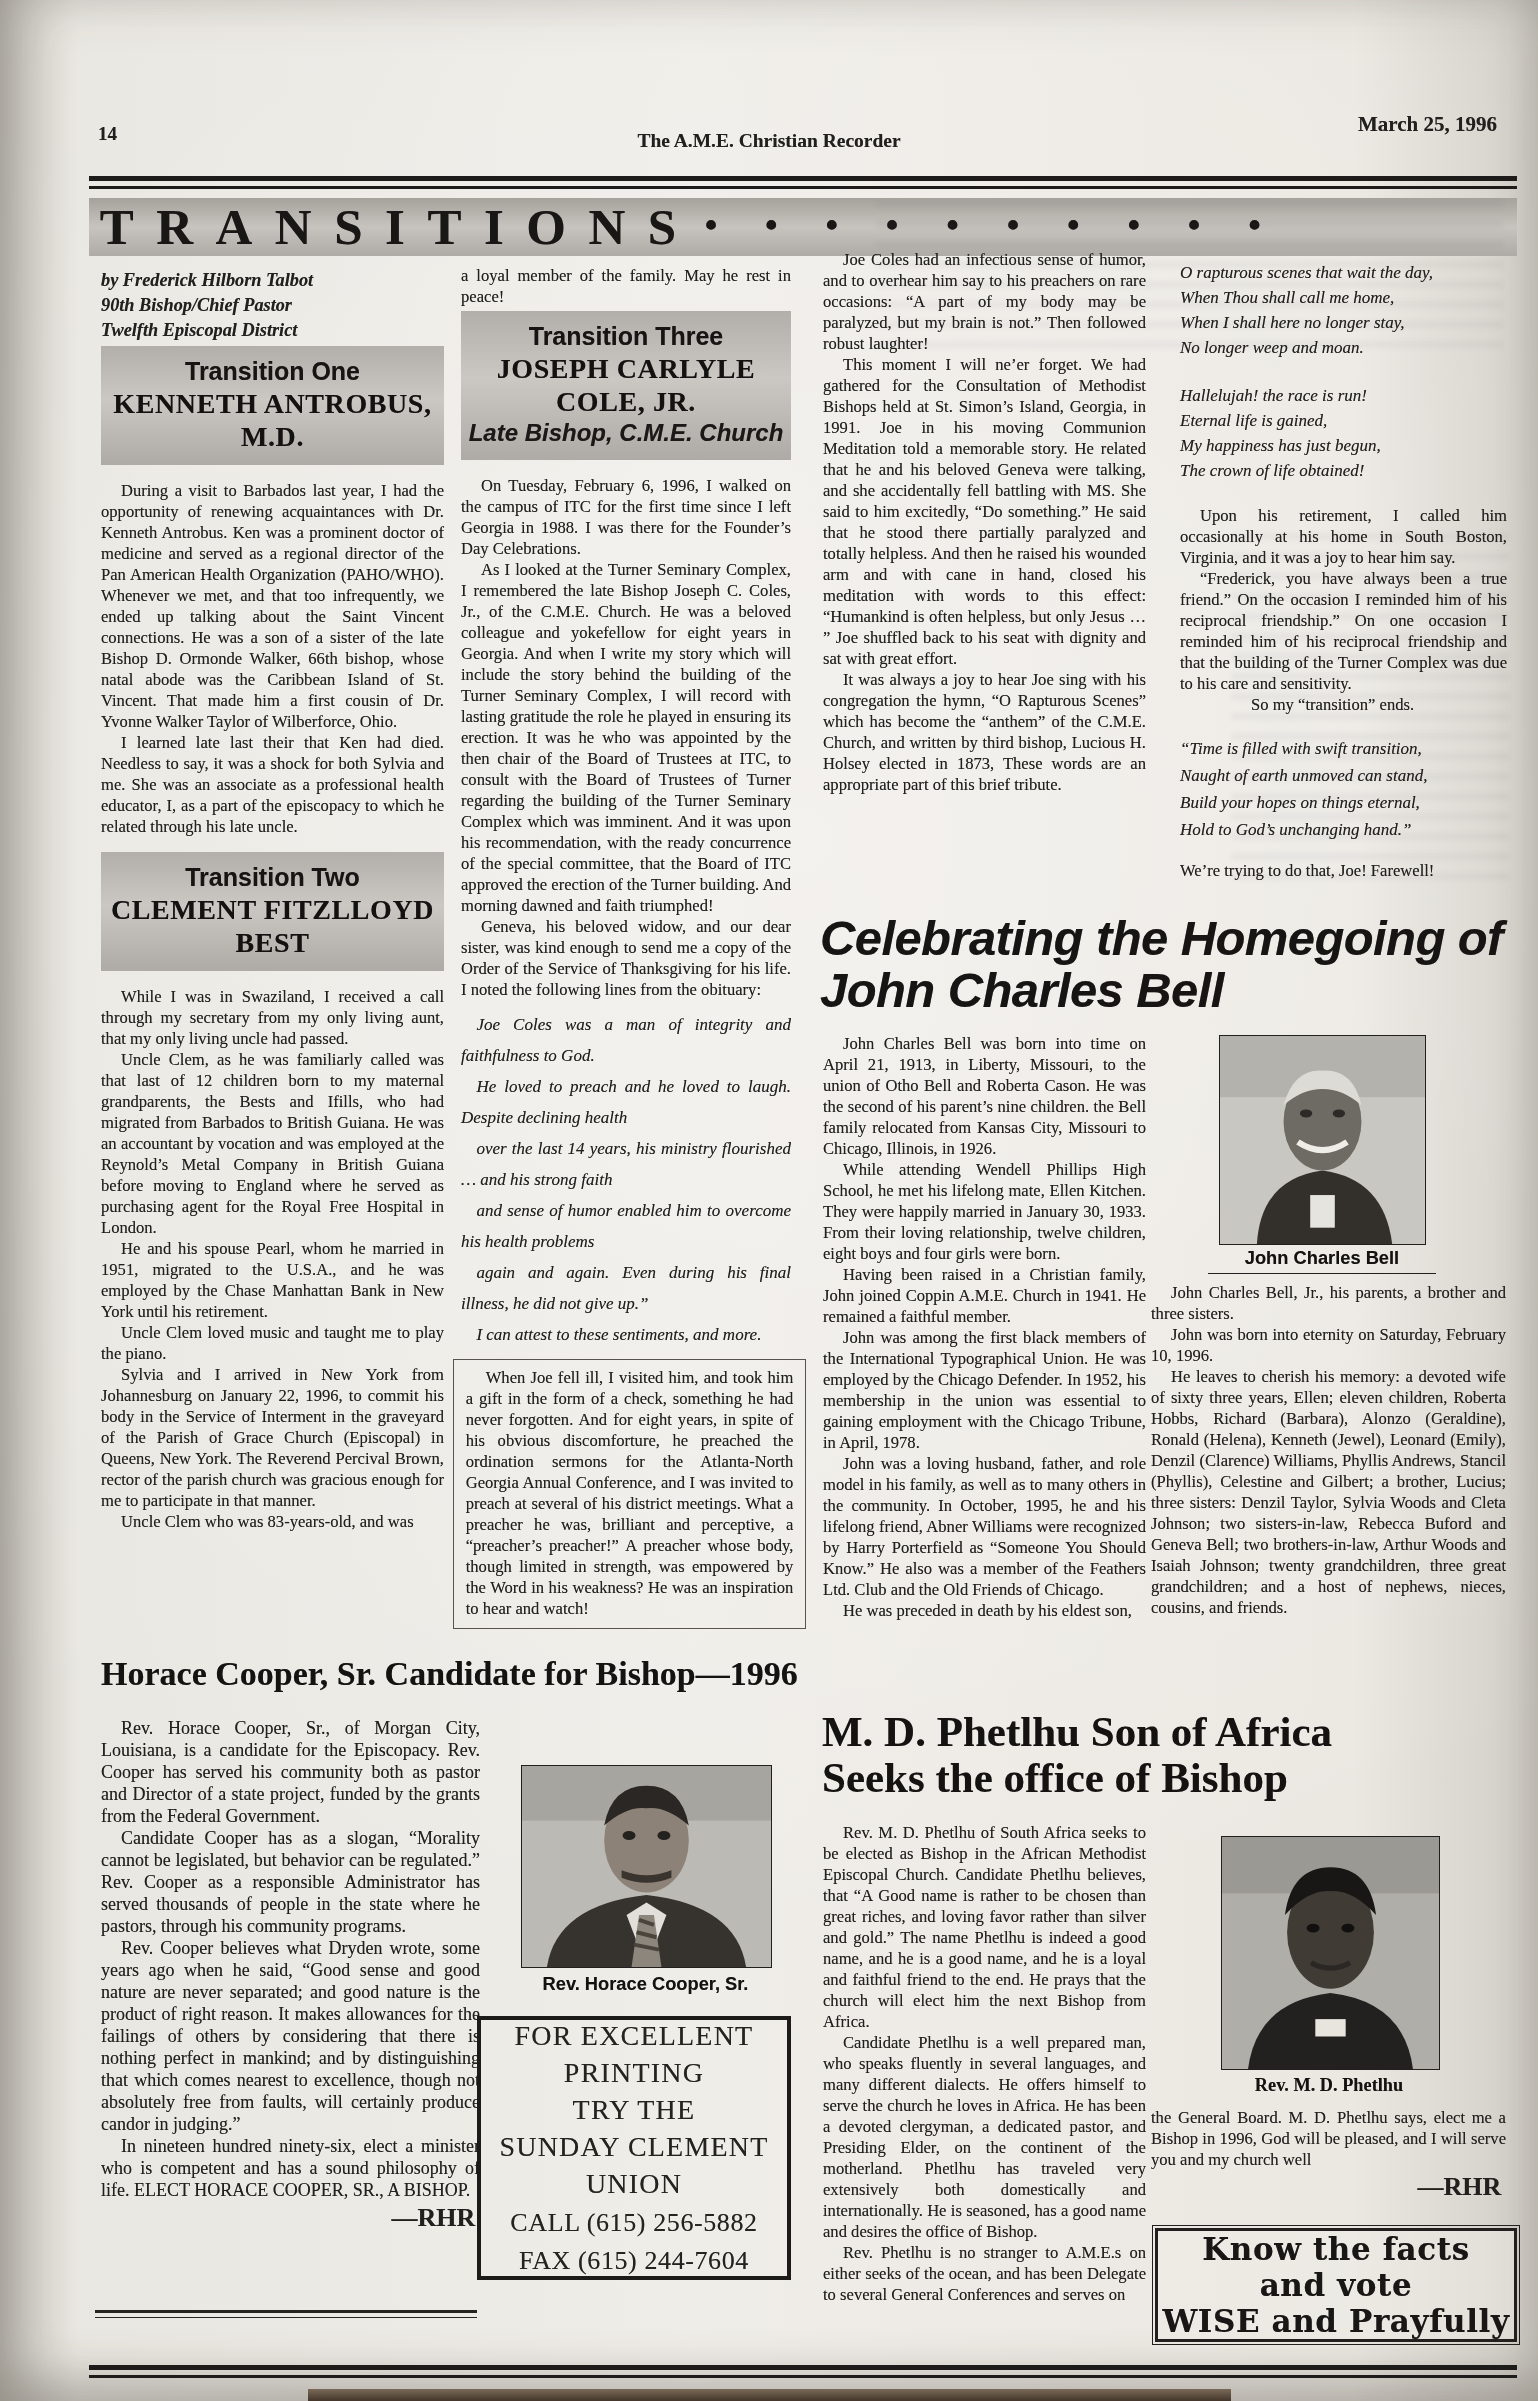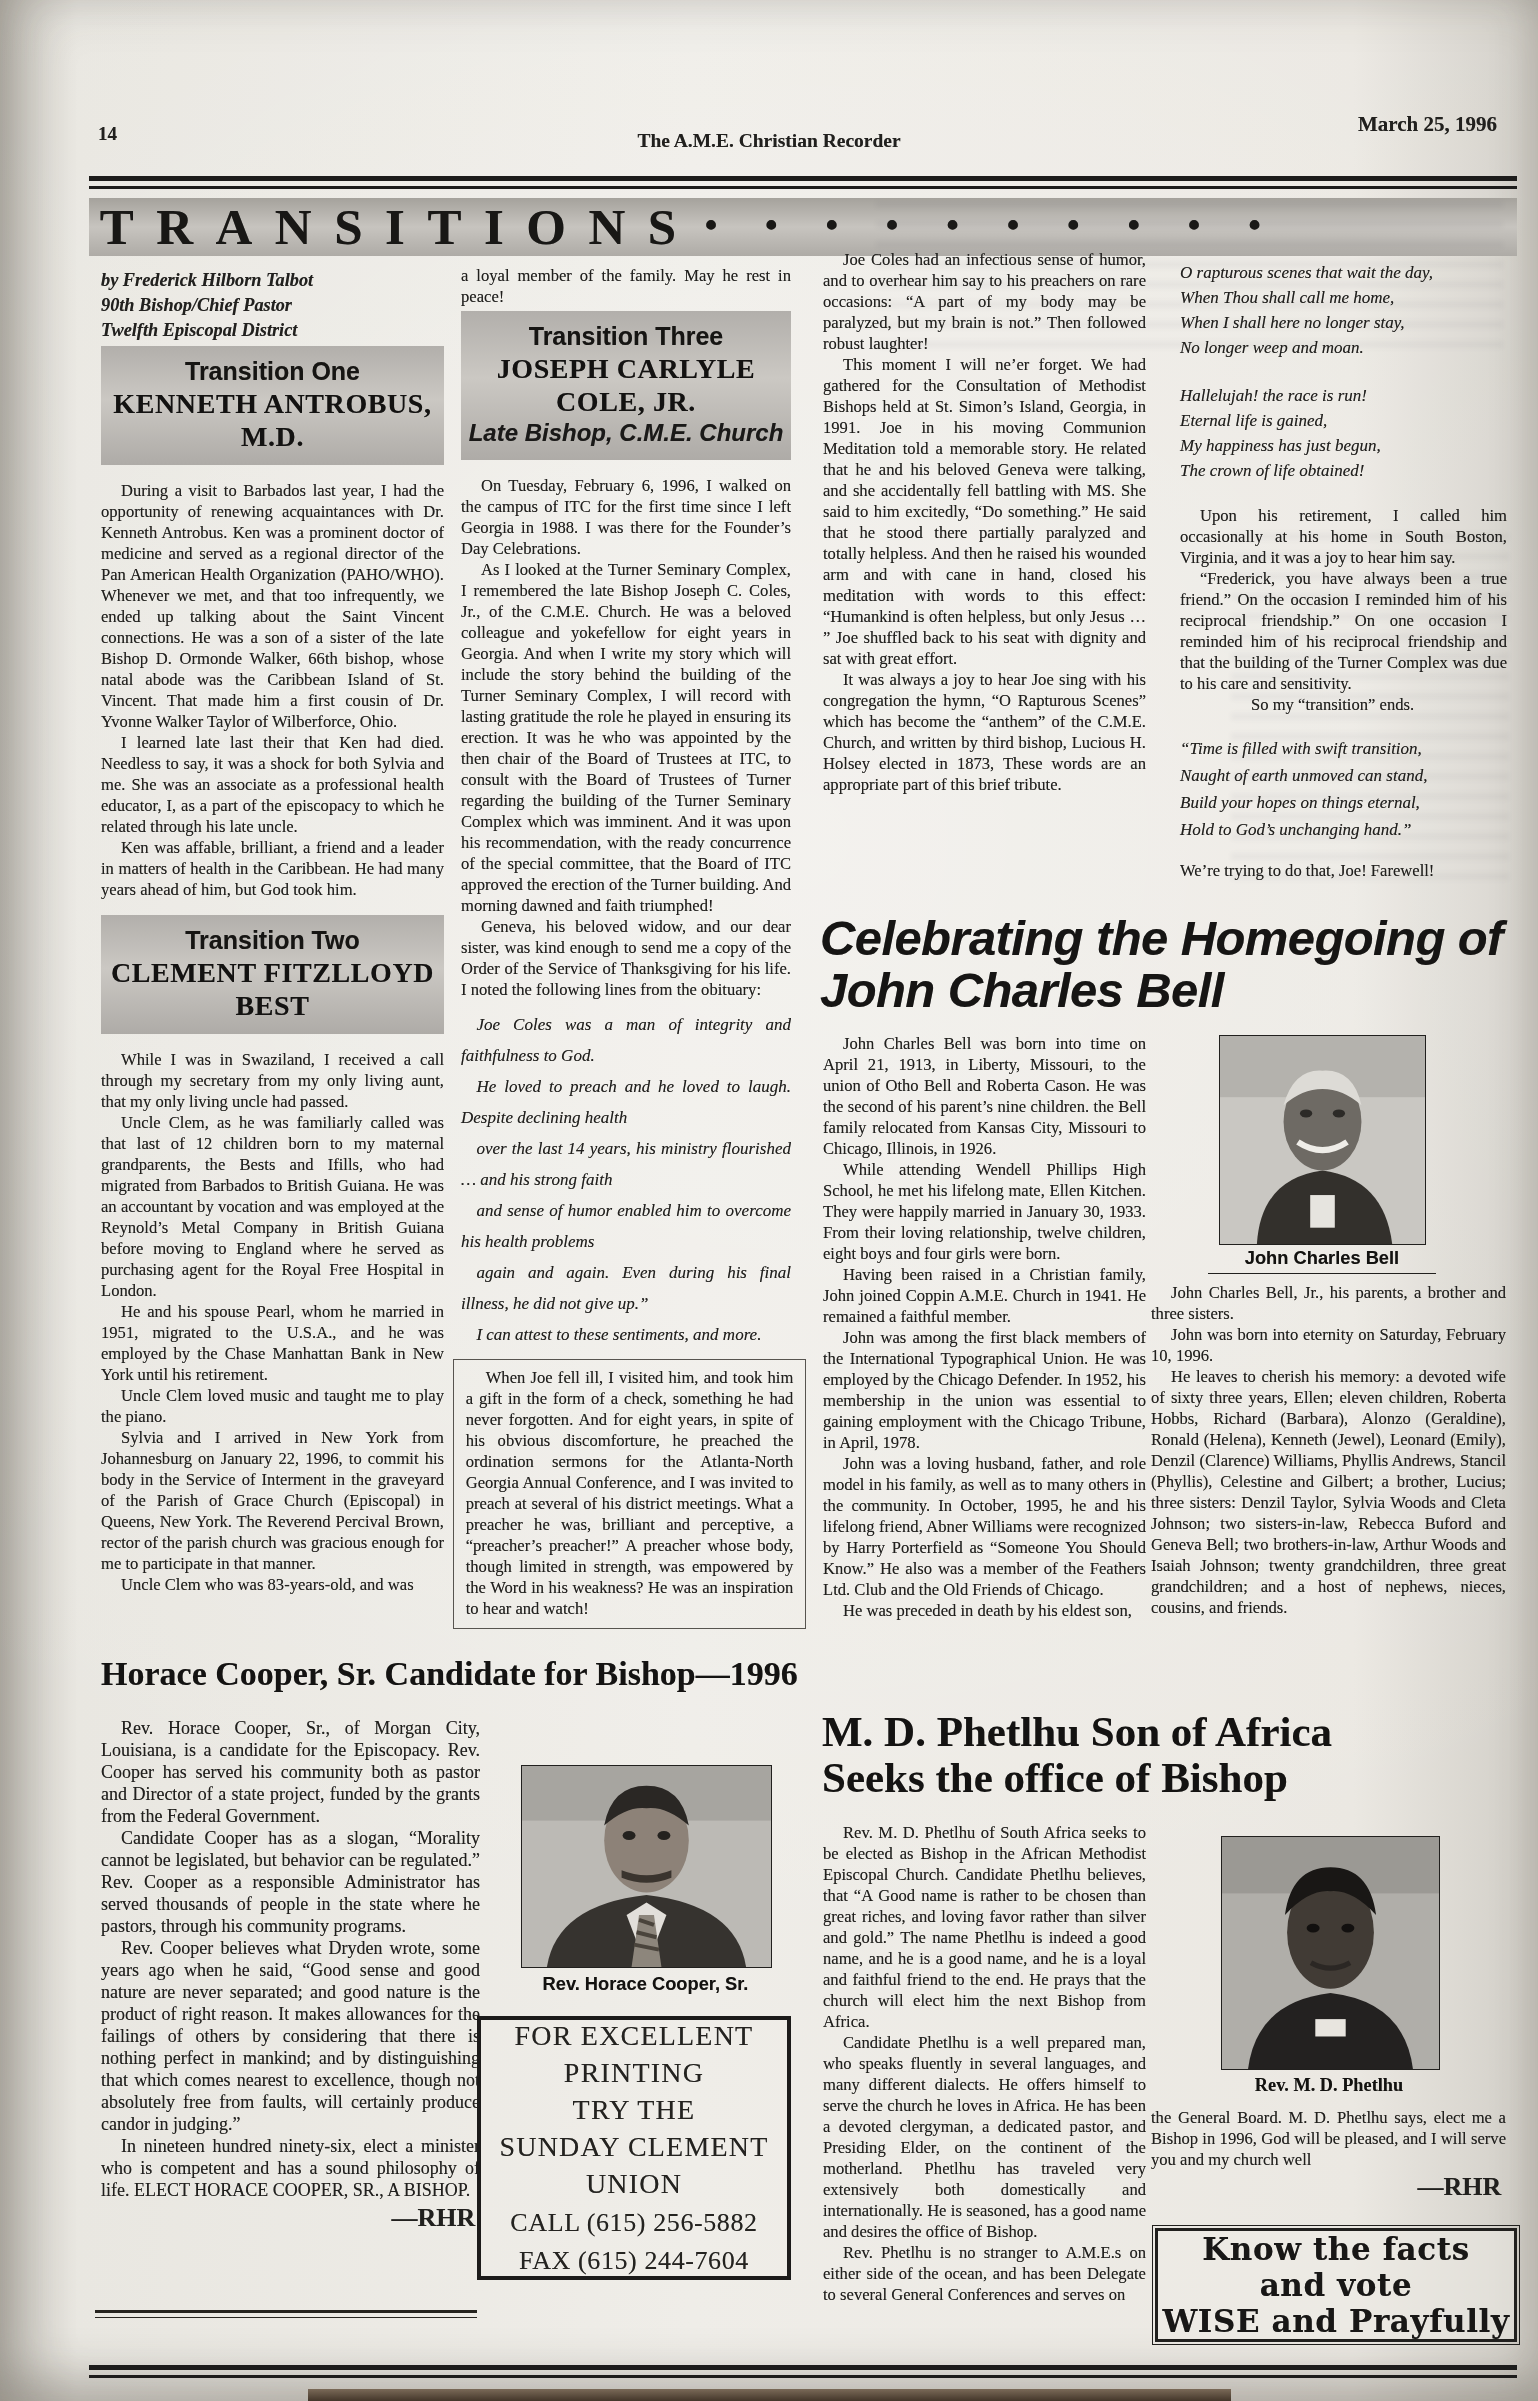--- a/index.html
+++ b/index.html
@@ -92,21 +92,20 @@
   <div class="ghost" style="left:1231px;top:533px;width:278px;height:355px;"></div>
 
   <div class="abs col" style="left:101px;top:346px;width:343px;">
     <div class="kbox">
       <div class="kicker">Transition One</div>
       <div class="kname">KENNETH ANTROBUS, M.D.</div>
     </div>
     <div>
         <p class="para">During a visit to Barbados last year, I had the opportunity of renewing acquaintances with Dr. Kenneth Antrobus. Ken was a prominent doctor of medicine and served as a regional director of the Pan American Health Organization (PAHO/WHO). Whenever we met, and that too infrequently, we ended up talking about the Saint Vincent connections. He was a son of a sister of the late Bishop D. Ormonde Walker, 66th bishop, whose natal abode was the Caribbean Island of St. Vincent. That made him a first cousin of Dr. Yvonne Walker Taylor of Wilberforce, Ohio.</p>
         <p class="para">I learned late last their that Ken had died. Needless to say, it was a shock for both Sylvia and me. She was an associate as a professional health educator, I, as a part of the episcopacy to which he related through his late uncle.</p>
-        <p class="para">Ken was affable, brilliant, a friend and a leader in matters of health in the Caribbean. He had many years ahead of him, but God took him.</p>
       </div>
     <div class="kbox" style="margin-top:15.4px;">
       <div class="kicker">Transition Two</div>
       <div class="kname">CLEMENT FITZLLOYD BEST</div>
     </div>
     <div>
         <p class="para">While I was in Swaziland, I received a call through my secretary from my only living aunt, that my only living uncle had passed.</p>
         <p class="para">Uncle Clem, as he was familiarly called was that last of 12 children born to my maternal grandparents, the Bests and Ifills, who had migrated from Barbados to British Guiana. He was an accountant by vocation and was employed at the Reynold’s Metal Company in British Guiana before moving to England where he served as purchasing agent for the Royal Free Hospital in London.</p>
         <p class="para">He and his spouse Pearl, whom he married in 1951, migrated to the U.S.A., and he was employed by the Chase Manhattan Bank in New York until his retirement.</p>
         <p class="para">Uncle Clem loved music and taught me to play the piano.</p>
@@ -252,21 +251,21 @@
   </div>
 
   <div class="abs phetlhu-head">
     <div>M. D. Phetlhu Son of Africa</div>
     <div>Seeks the office of Bishop</div>
   </div>
   <div class="abs col" style="left:823px;top:1822px;width:323px;">
     <div>
         <p class="para">Rev. M. D. Phetlhu of South Africa seeks to be elected as Bishop in the African Methodist Episcopal Church. Candidate Phetlhu believes, that “A Good name is rather to be chosen than great riches, and loving favor rather than silver and gold.” The name Phetlhu is indeed a good name, and he is a good name, and he is a loyal and faithful friend to the end. He prays that the church will elect him the next Bishop from Africa.</p>
         <p class="para">Candidate Phetlhu is a well prepared man, who speaks fluently in several languages, and many different dialects. He offers himself to serve the church he loves in Africa. He has been a devoted clergyman, a dedicated pastor, and Presiding Elder, on the continent of the motherland. Phetlhu has traveled very extensively both domestically and internationally. He is seasoned, has a good name and desires the office of Bishop.</p>
-        <p class="para">Rev. Phetlhu is no stranger to A.M.E.s on either side of the ocean, and has been Delegate to several General Conferences and serves on</p>
+        <p class="para">Rev. Phetlhu is no stranger to A.M.E.s on either seeks of the ocean, and has been Delegate to several General Conferences and serves on</p>
       </div>
   </div>
   <div class="abs photo" style="left:1221px;top:1836px;width:217px;height:232px;">
     <svg width="217" height="232" viewBox="0 0 100 107" preserveAspectRatio="none">
       <rect x="0" y="0" width="100" height="107" fill="#b0aea9"></rect>
       <rect x="0" y="0" width="100" height="26" fill="#9b9994"></rect>
       <path d="M12 107 Q16 76 50 72 Q84 76 88 107 Z" fill="#232120"></path>
       <rect x="43" y="84" width="14" height="8" fill="#e8e5df"></rect>
       <ellipse cx="50" cy="44" rx="20" ry="26" fill="#413b35"></ellipse>
       <path d="M29 36 Q32 14 50 14 Q68 14 71 36 Q60 24 50 25 Q40 24 29 36 Z" fill="#191715"></path>

